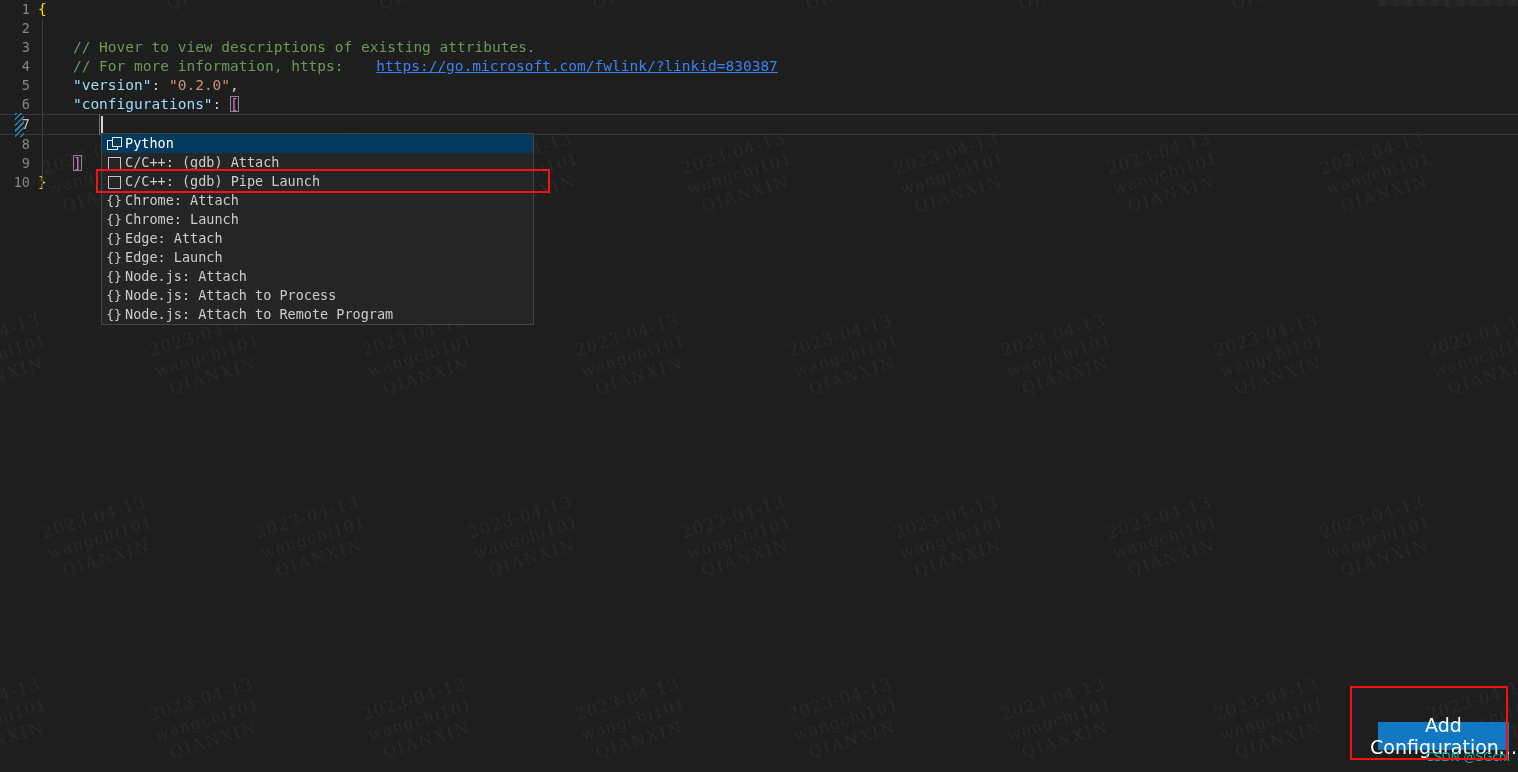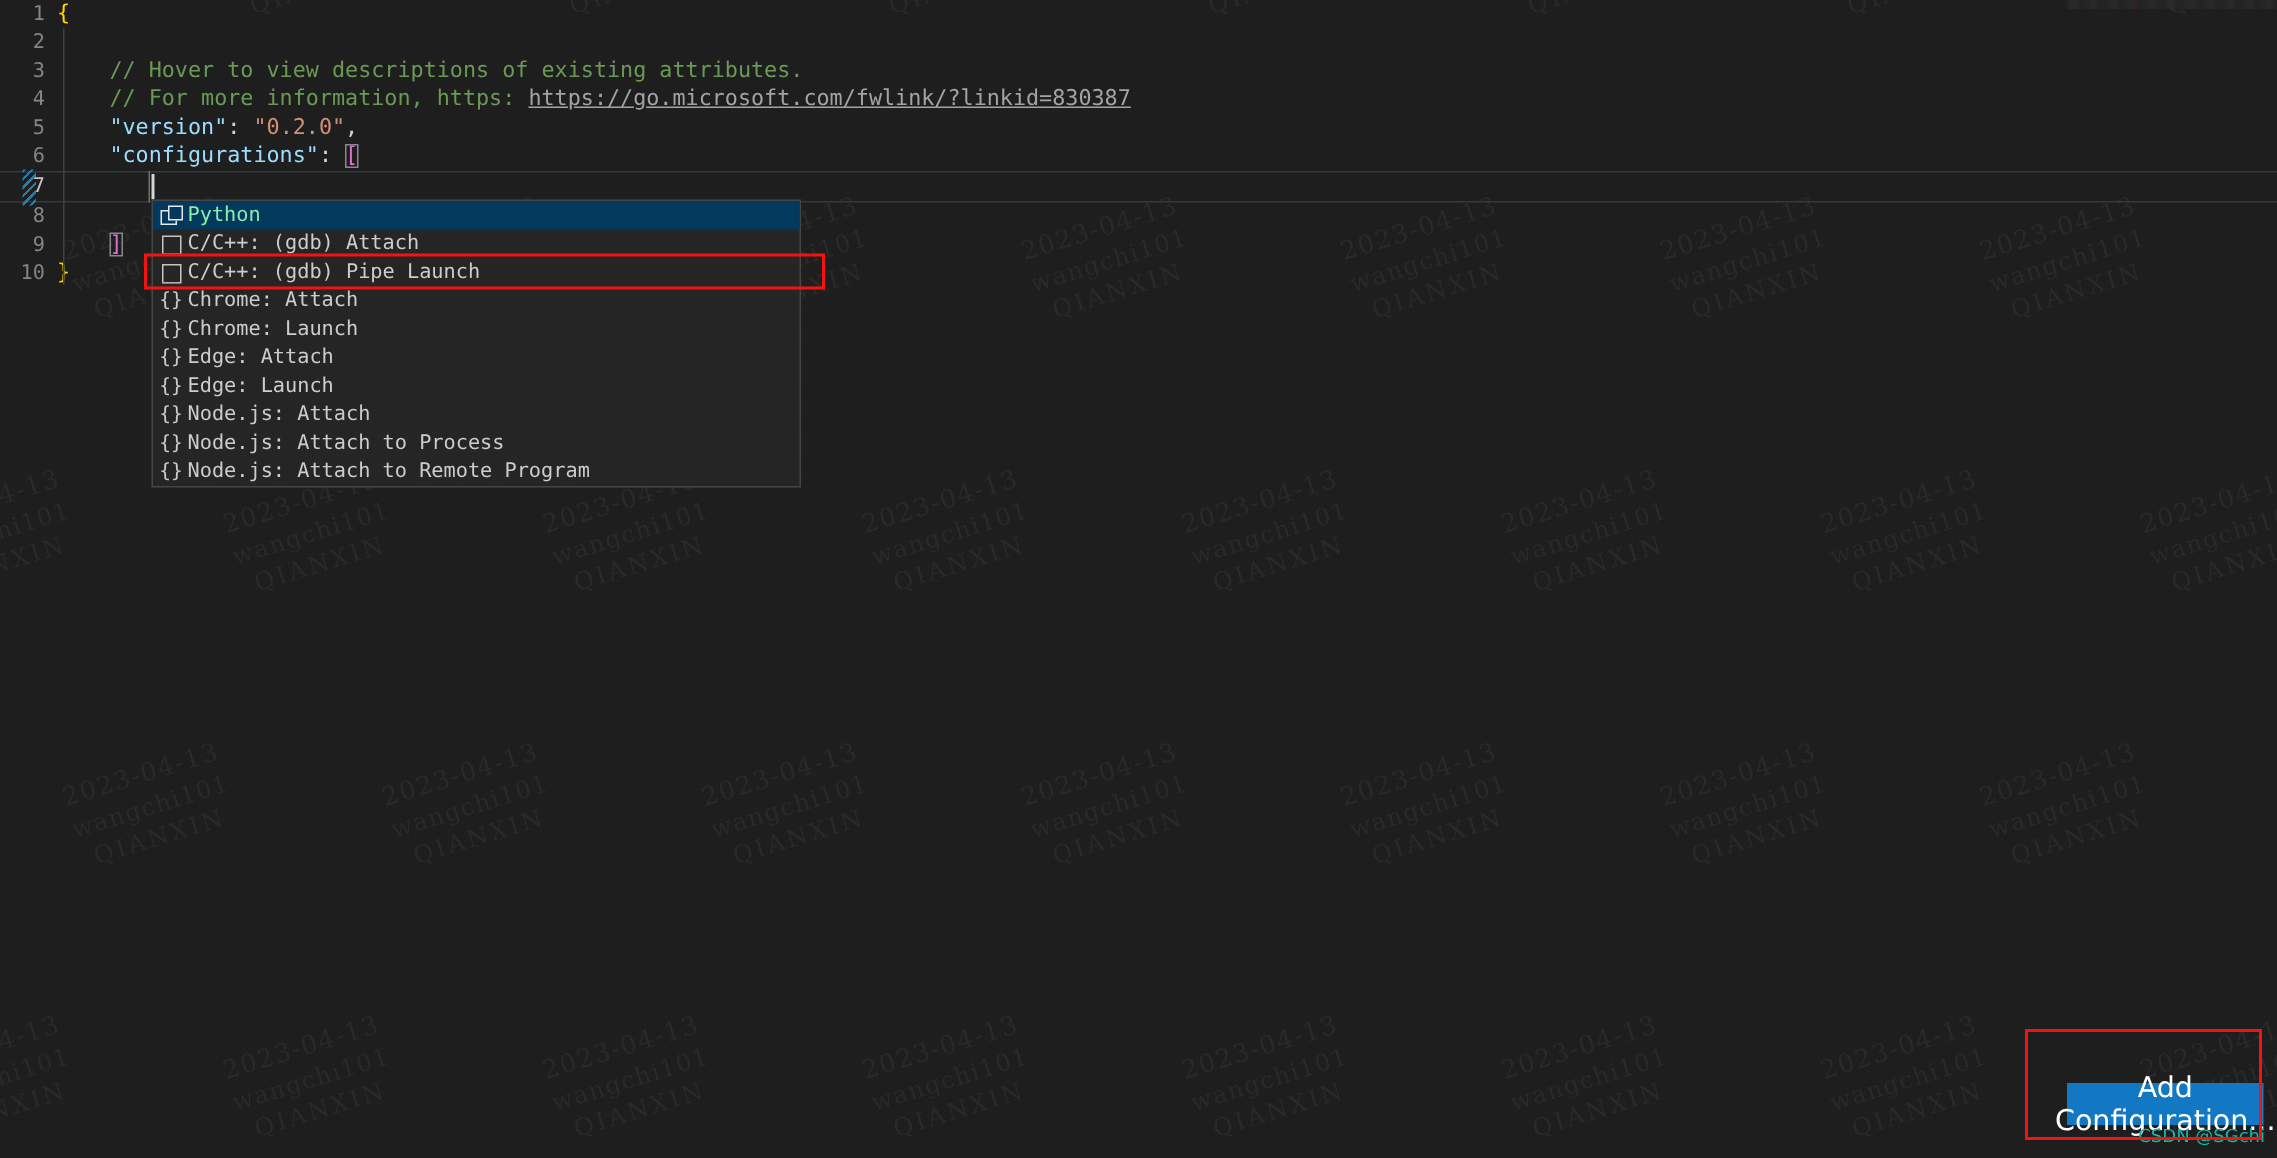--- a/index.html
+++ b/index.html
@@ -85,21 +85,21 @@
   }
   .line.active .gutter { color: #c6c6c6; }
   .content {
     position: absolute;
     left: 38px; top: 0;
     color: #d4d4d4;
   }
 
   .tok-punct   { color: #ffd700; }
   .tok-comment { color: #6a9955; }
-  .tok-link    { color: #a3a3a3; text-decoration: underline; }
+  .tok-link    { color: #3b82f6; text-decoration: underline; margin-left: 24px; }
   .tok-key     { color: #9cdcfe; }
   .tok-colon   { color: #d4d4d4; }
   .tok-string  { color: #ce9178; }
   .tok-bracket-box {
     color: #da70d6;
     outline: 1px solid #888;
     outline-offset: -1px;
   }
 
   
@@ -174,21 +174,21 @@
     line-height: 19px;
     padding-left: 4px;
     color: #cccccc;
     white-space: nowrap;
     display: flex;
     align-items: center;
     cursor: pointer;
   }
   .sg-item.selected {
     background: #04395e;
-    color: #86efac;
+    color: #ffffff;
   }
   .sg-icon {
     display: inline-block;
     width: 16px; height: 14px;
     margin-right: 3px;
     position: relative;
     flex: 0 0 16px;
   }
   
   .ic-square::before {

